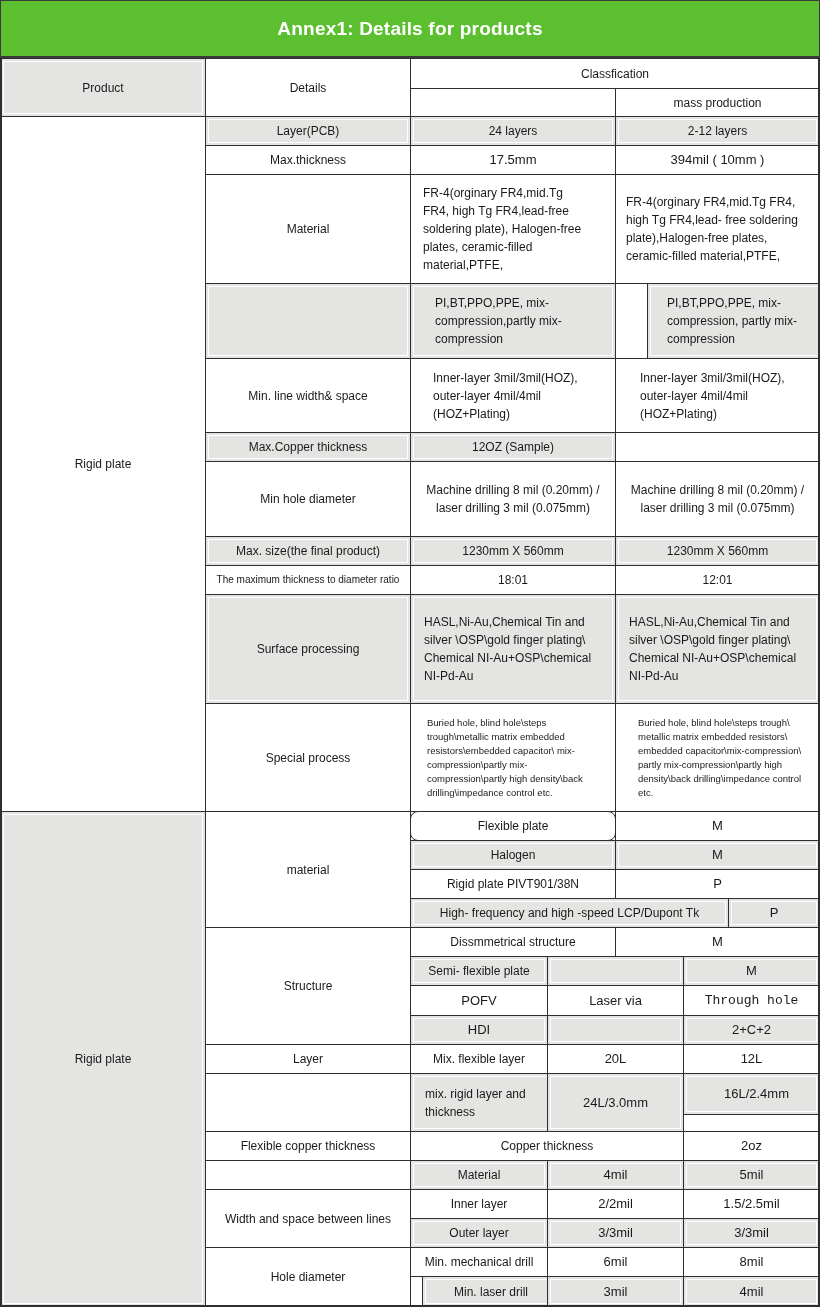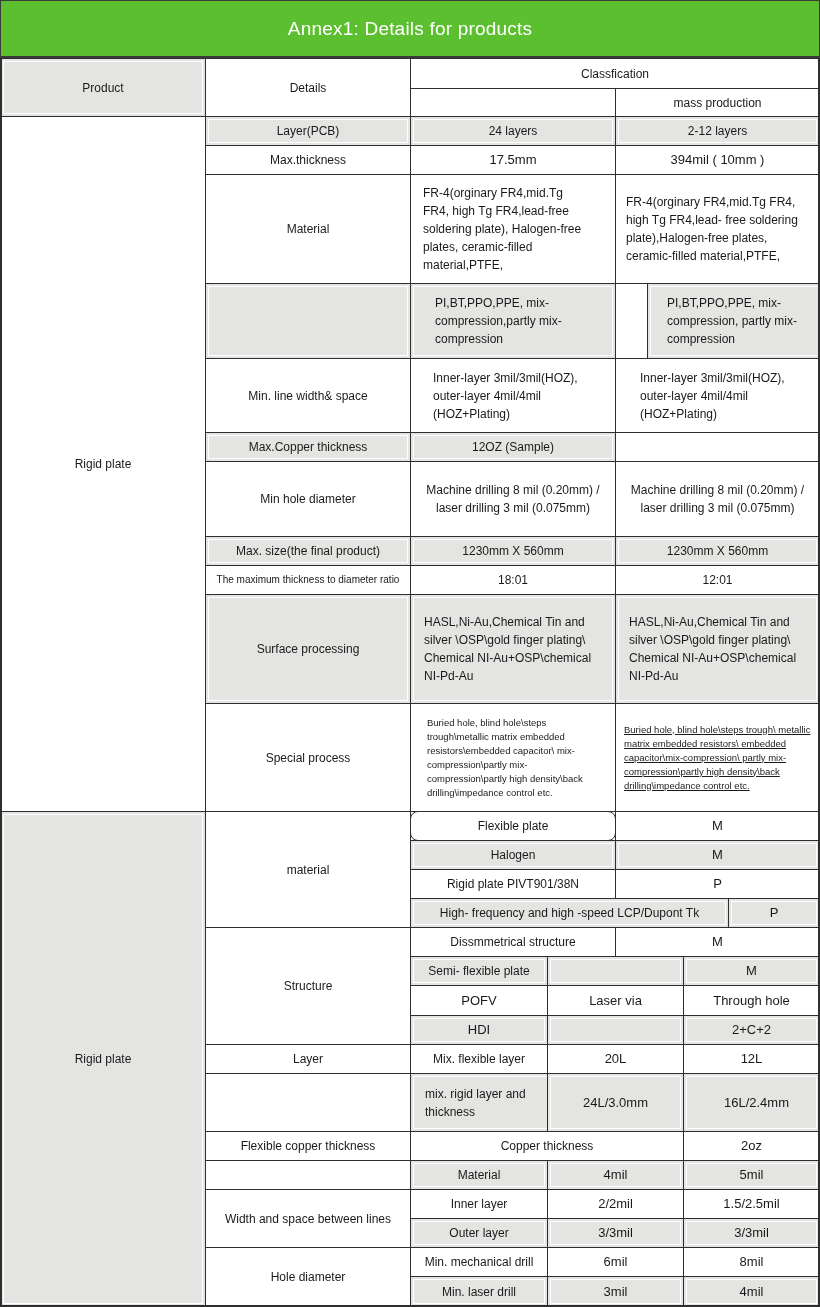--- a/index.html
+++ b/index.html
@@ -3,21 +3,21 @@
 <meta charset="utf-8">
 <style>
   html, body { margin: 0; padding: 0; background: #ffffff; }
   body { width: 820px; height: 1307px; position: relative; overflow: hidden;
          font-family: "Liberation Sans", "DejaVu Sans", sans-serif; color: #1a1a1a; }
   .title {
     position: absolute; left: 0; top: 0; width: 820px; height: 58px;
     background: #5bbf2f; color: #ffffff; box-sizing: border-box;
     border: 1px solid #3a3a3a; border-bottom: 2px solid #3a3a3a;
     display: flex; align-items: center; justify-content: center;
-    font-size: 19px; font-weight: normal; letter-spacing: 0.2px;
+    font-size: 19px; font-weight: bold; letter-spacing: 0.2px;
   }
   .cell {
     position: absolute; box-sizing: border-box;
     border: 1px solid #2e2e2e;
     display: flex; align-items: center; justify-content: center;
     text-align: center; font-size: 12px; line-height: 18px;
     background: #ffffff; padding: 0 6px;
   }
   .cell.g { background: #e4e4e2; }
   .cell.inset::before {
@@ -80,21 +80,21 @@
 <div class="cell xs" style="left:205px;top:565px;width:206px;height:30px;padding:8px 2px;">The maximum thickness to diameter ratio</div>
 <div class="cell" style="left:410px;top:565px;width:206px;height:30px;">18:01</div>
 <div class="cell" style="left:615px;top:565px;width:205px;height:30px;">12:01</div>
 
 <div class="cell g inset" style="left:205px;top:594px;width:206px;height:110px;">Surface processing</div>
 <div class="cell g inset left" style="left:410px;top:594px;width:206px;height:110px;padding-left:13px;padding-right:8px;">HASL,Ni-Au,Chemical Tin and silver \OSP\gold finger plating\ Chemical NI-Au+OSP\chemical NI-Pd-Au</div>
 <div class="cell g inset left" style="left:615px;top:594px;width:205px;height:110px;padding-left:13px;padding-right:6px;">HASL,Ni-Au,Chemical Tin and silver \OSP\gold finger plating\ Chemical NI-Au+OSP\chemical NI-Pd-Au</div>
 
 <div class="cell" style="left:205px;top:703px;width:206px;height:109px;">Special process</div>
 <div class="cell left tiny" style="left:410px;top:703px;width:206px;height:109px;padding-left:16px;padding-right:30px;">Buried  hole, blind hole\steps trough\metallic matrix embedded resistors\embedded capacitor\ mix-compression\partly mix-compression\partly high density\back drilling\impedance control etc.</div>
-<div class="cell left tiny" style="left:615px;top:703px;width:205px;height:109px;padding-left:8px;padding-right:4px;text-decoration:underline;">Buried  hole, blind hole\steps trough\ metallic matrix embedded resistors\ embedded capacitor\mix-compression\ partly mix-compression\partly high density\back drilling\impedance control etc.</div>
+<div class="cell left tiny" style="left:615px;top:703px;width:205px;height:109px;padding-left:22px;padding-right:4px;">Buried  hole, blind hole\steps trough\ metallic matrix embedded resistors\ embedded capacitor\mix-compression\ partly mix-compression\partly high density\back drilling\impedance control etc.</div>
 
 <div class="cell g inset" style="left:0;top:811px;width:206px;height:496px;">Rigid plate</div>
 
 <div class="cell" style="left:205px;top:811px;width:206px;height:117px;">material</div>
 <div class="cell" style="left:410px;top:811px;width:206px;height:30px;border-radius:8px;">Flexible plate</div>
 <div class="cell big" style="left:615px;top:811px;width:205px;height:30px;">M</div>
 <div class="cell g inset" style="left:410px;top:840px;width:206px;height:30px;">Halogen</div>
 <div class="cell g inset big" style="left:615px;top:840px;width:205px;height:30px;">M</div>
 <div class="cell" style="left:410px;top:869px;width:206px;height:30px;">Rigid plate PIVT901/38N</div>
 <div class="cell big" style="left:615px;top:869px;width:205px;height:30px;">P</div>
@@ -104,35 +104,35 @@
 <div class="cell" style="left:205px;top:927px;width:206px;height:118px;">Structure</div>
 <div class="cell" style="left:410px;top:927px;width:206px;height:30px;">Dissmmetrical structure</div>
 <div class="cell big" style="left:615px;top:927px;width:205px;height:30px;">M</div>
 
 <div class="cell g inset" style="left:410px;top:956px;width:138px;height:30px;padding:0 2px;">Semi- flexible plate</div>
 <div class="cell g inset" style="left:547px;top:956px;width:137px;height:30px;"></div>
 <div class="cell g inset big" style="left:683px;top:956px;width:137px;height:30px;">M</div>
 
 <div class="cell big" style="left:410px;top:985px;width:138px;height:31px;">POFV</div>
 <div class="cell big" style="left:547px;top:985px;width:137px;height:31px;">Laser via</div>
-<div class="cell big" style="left:683px;top:985px;width:137px;height:31px;">Through hole</div>
+<div class="cell big" style="left:683px;top:985px;width:137px;height:31px;font-family:Liberation Mono, monospace;">Through hole</div>
 
 <div class="cell g inset big" style="left:410px;top:1015px;width:138px;height:30px;">HDI</div>
 <div class="cell g inset" style="left:547px;top:1015px;width:137px;height:30px;"></div>
 <div class="cell g inset big" style="left:683px;top:1015px;width:137px;height:30px;">2+C+2</div>
 
 <div class="cell" style="left:205px;top:1044px;width:206px;height:30px;align-items:flex-start;padding-top:5px;">Layer</div>
 <div class="cell" style="left:410px;top:1044px;width:138px;height:30px;padding:0 2px;">Mix. flexible layer</div>
 <div class="cell big" style="left:547px;top:1044px;width:137px;height:30px;">20L</div>
 <div class="cell big" style="left:683px;top:1044px;width:137px;height:30px;">12L</div>
 
 <div class="cell" style="left:205px;top:1073px;width:206px;height:59px;"></div>
 <div class="cell g inset left" style="left:410px;top:1073px;width:166px;height:59px;padding-left:14px;">mix. rigid layer and thickness</div>
 <div class="cell g inset big" style="left:547px;top:1073px;width:137px;height:59px;">24L/3.0mm</div>
-<div class="cell g inset big" style="left:683px;top:1073px;width:137px;height:59px;padding-left:16px;">16L/2.4mm</div>
+<div class="cell g inset big" style="left:683px;top:1073px;width:137px;height:42px;padding-left:16px;">16L/2.4mm</div>
 
 <div class="cell" style="left:205px;top:1131px;width:206px;height:30px;">Flexible copper thickness</div>
 <div class="cell" style="left:410px;top:1131px;width:274px;height:30px;align-items:flex-start;padding-top:5px;">Copper thickness</div>
 <div class="cell big" style="left:683px;top:1131px;width:137px;height:30px;">2oz</div>
 
 <div class="cell" style="left:205px;top:1160px;width:206px;height:30px;"></div>
 <div class="cell g inset" style="left:410px;top:1160px;width:138px;height:30px;">Material</div>
 <div class="cell g inset big" style="left:547px;top:1160px;width:137px;height:30px;">4mil</div>
 <div class="cell g inset big" style="left:683px;top:1160px;width:137px;height:30px;">5mil</div>
 
@@ -141,17 +141,17 @@
 <div class="cell big" style="left:547px;top:1189px;width:137px;height:30px;">2/2mil</div>
 <div class="cell big" style="left:683px;top:1189px;width:137px;height:30px;">1.5/2.5mil</div>
 <div class="cell g inset" style="left:410px;top:1218px;width:138px;height:30px;">Outer layer</div>
 <div class="cell g inset big" style="left:547px;top:1218px;width:137px;height:30px;">3/3mil</div>
 <div class="cell g inset big" style="left:683px;top:1218px;width:137px;height:30px;">3/3mil</div>
 
 <div class="cell" style="left:205px;top:1247px;width:206px;height:60px;">Hole diameter</div>
 <div class="cell" style="left:410px;top:1247px;width:138px;height:30px;padding:14px 2px;">Min. mechanical drill</div>
 <div class="cell big" style="left:547px;top:1247px;width:137px;height:30px;">6mil</div>
 <div class="cell big" style="left:683px;top:1247px;width:137px;height:30px;">8mil</div>
-<div class="cell g inset" style="left:410px;top:1276px;width:138px;height:31px;">Min. laser drill</div>
+<div class="cell g inset" style="left:422px;top:1276px;width:138px;height:31px;">Min. laser drill</div>
 <div class="cell g inset big" style="left:547px;top:1276px;width:137px;height:31px;">3mil</div>
 <div class="cell g inset big" style="left:683px;top:1276px;width:137px;height:31px;">4mil</div>
 
 <div class="outer"></div>
 
 </body></html>

